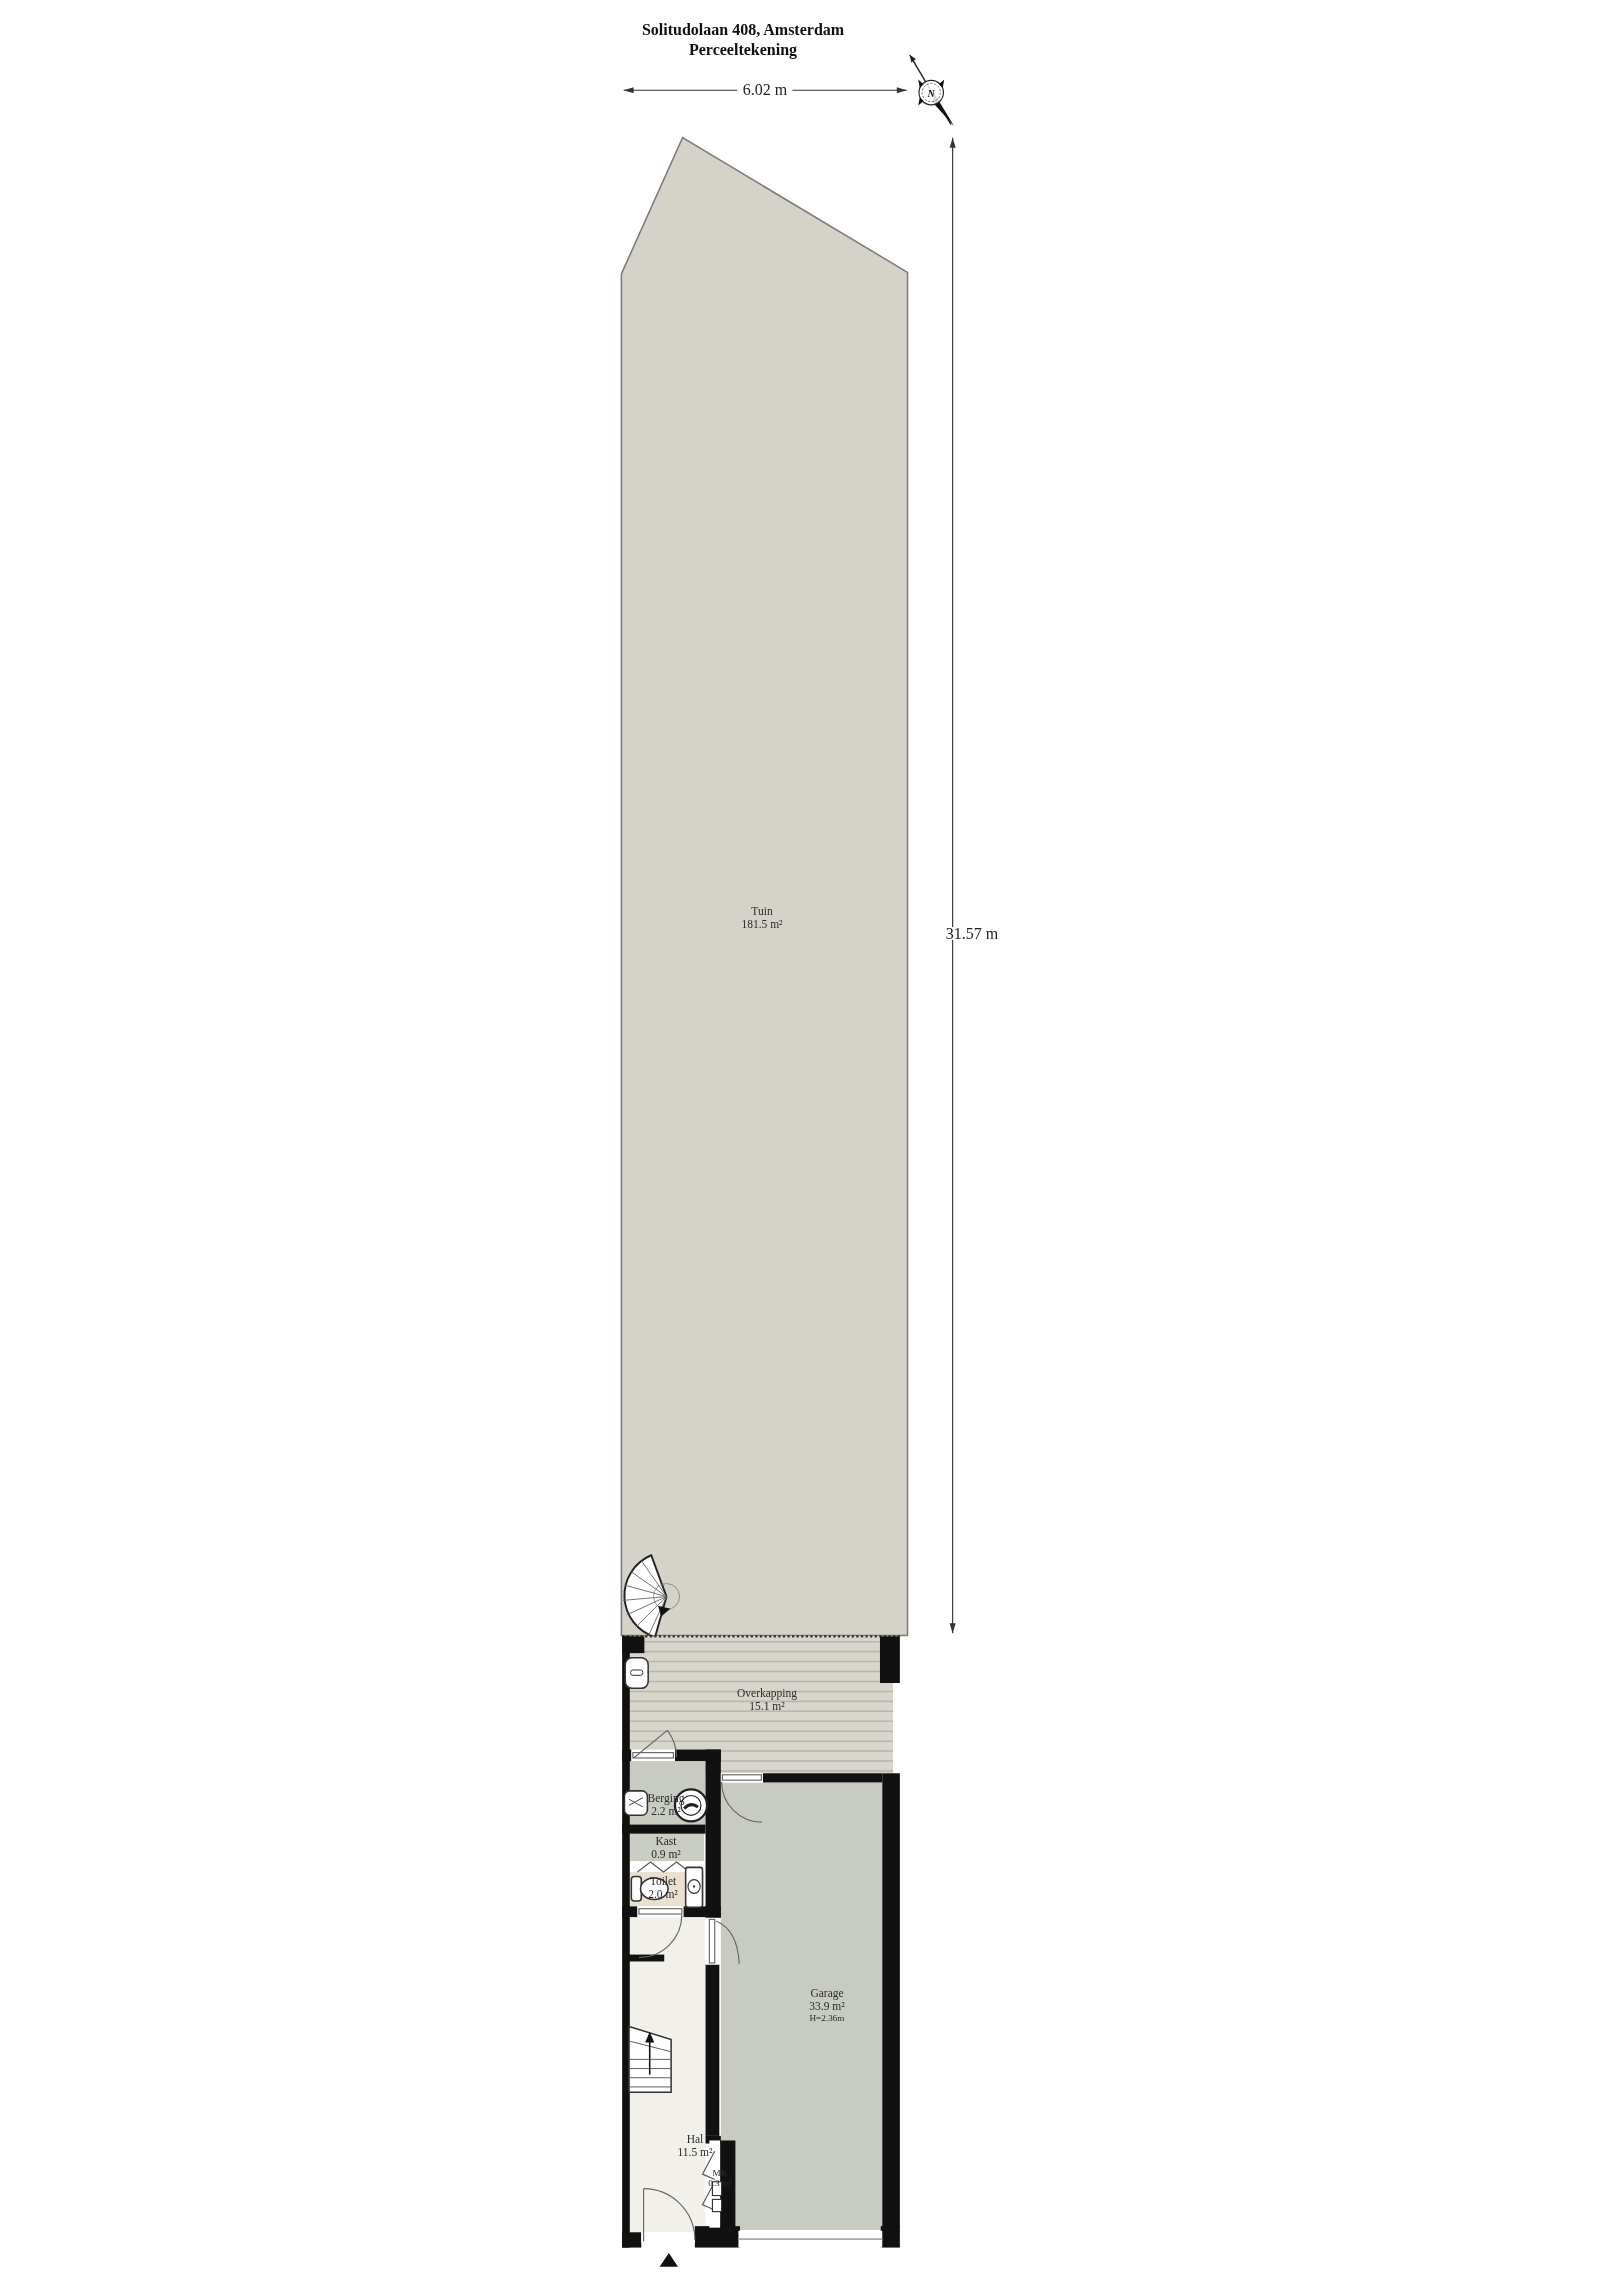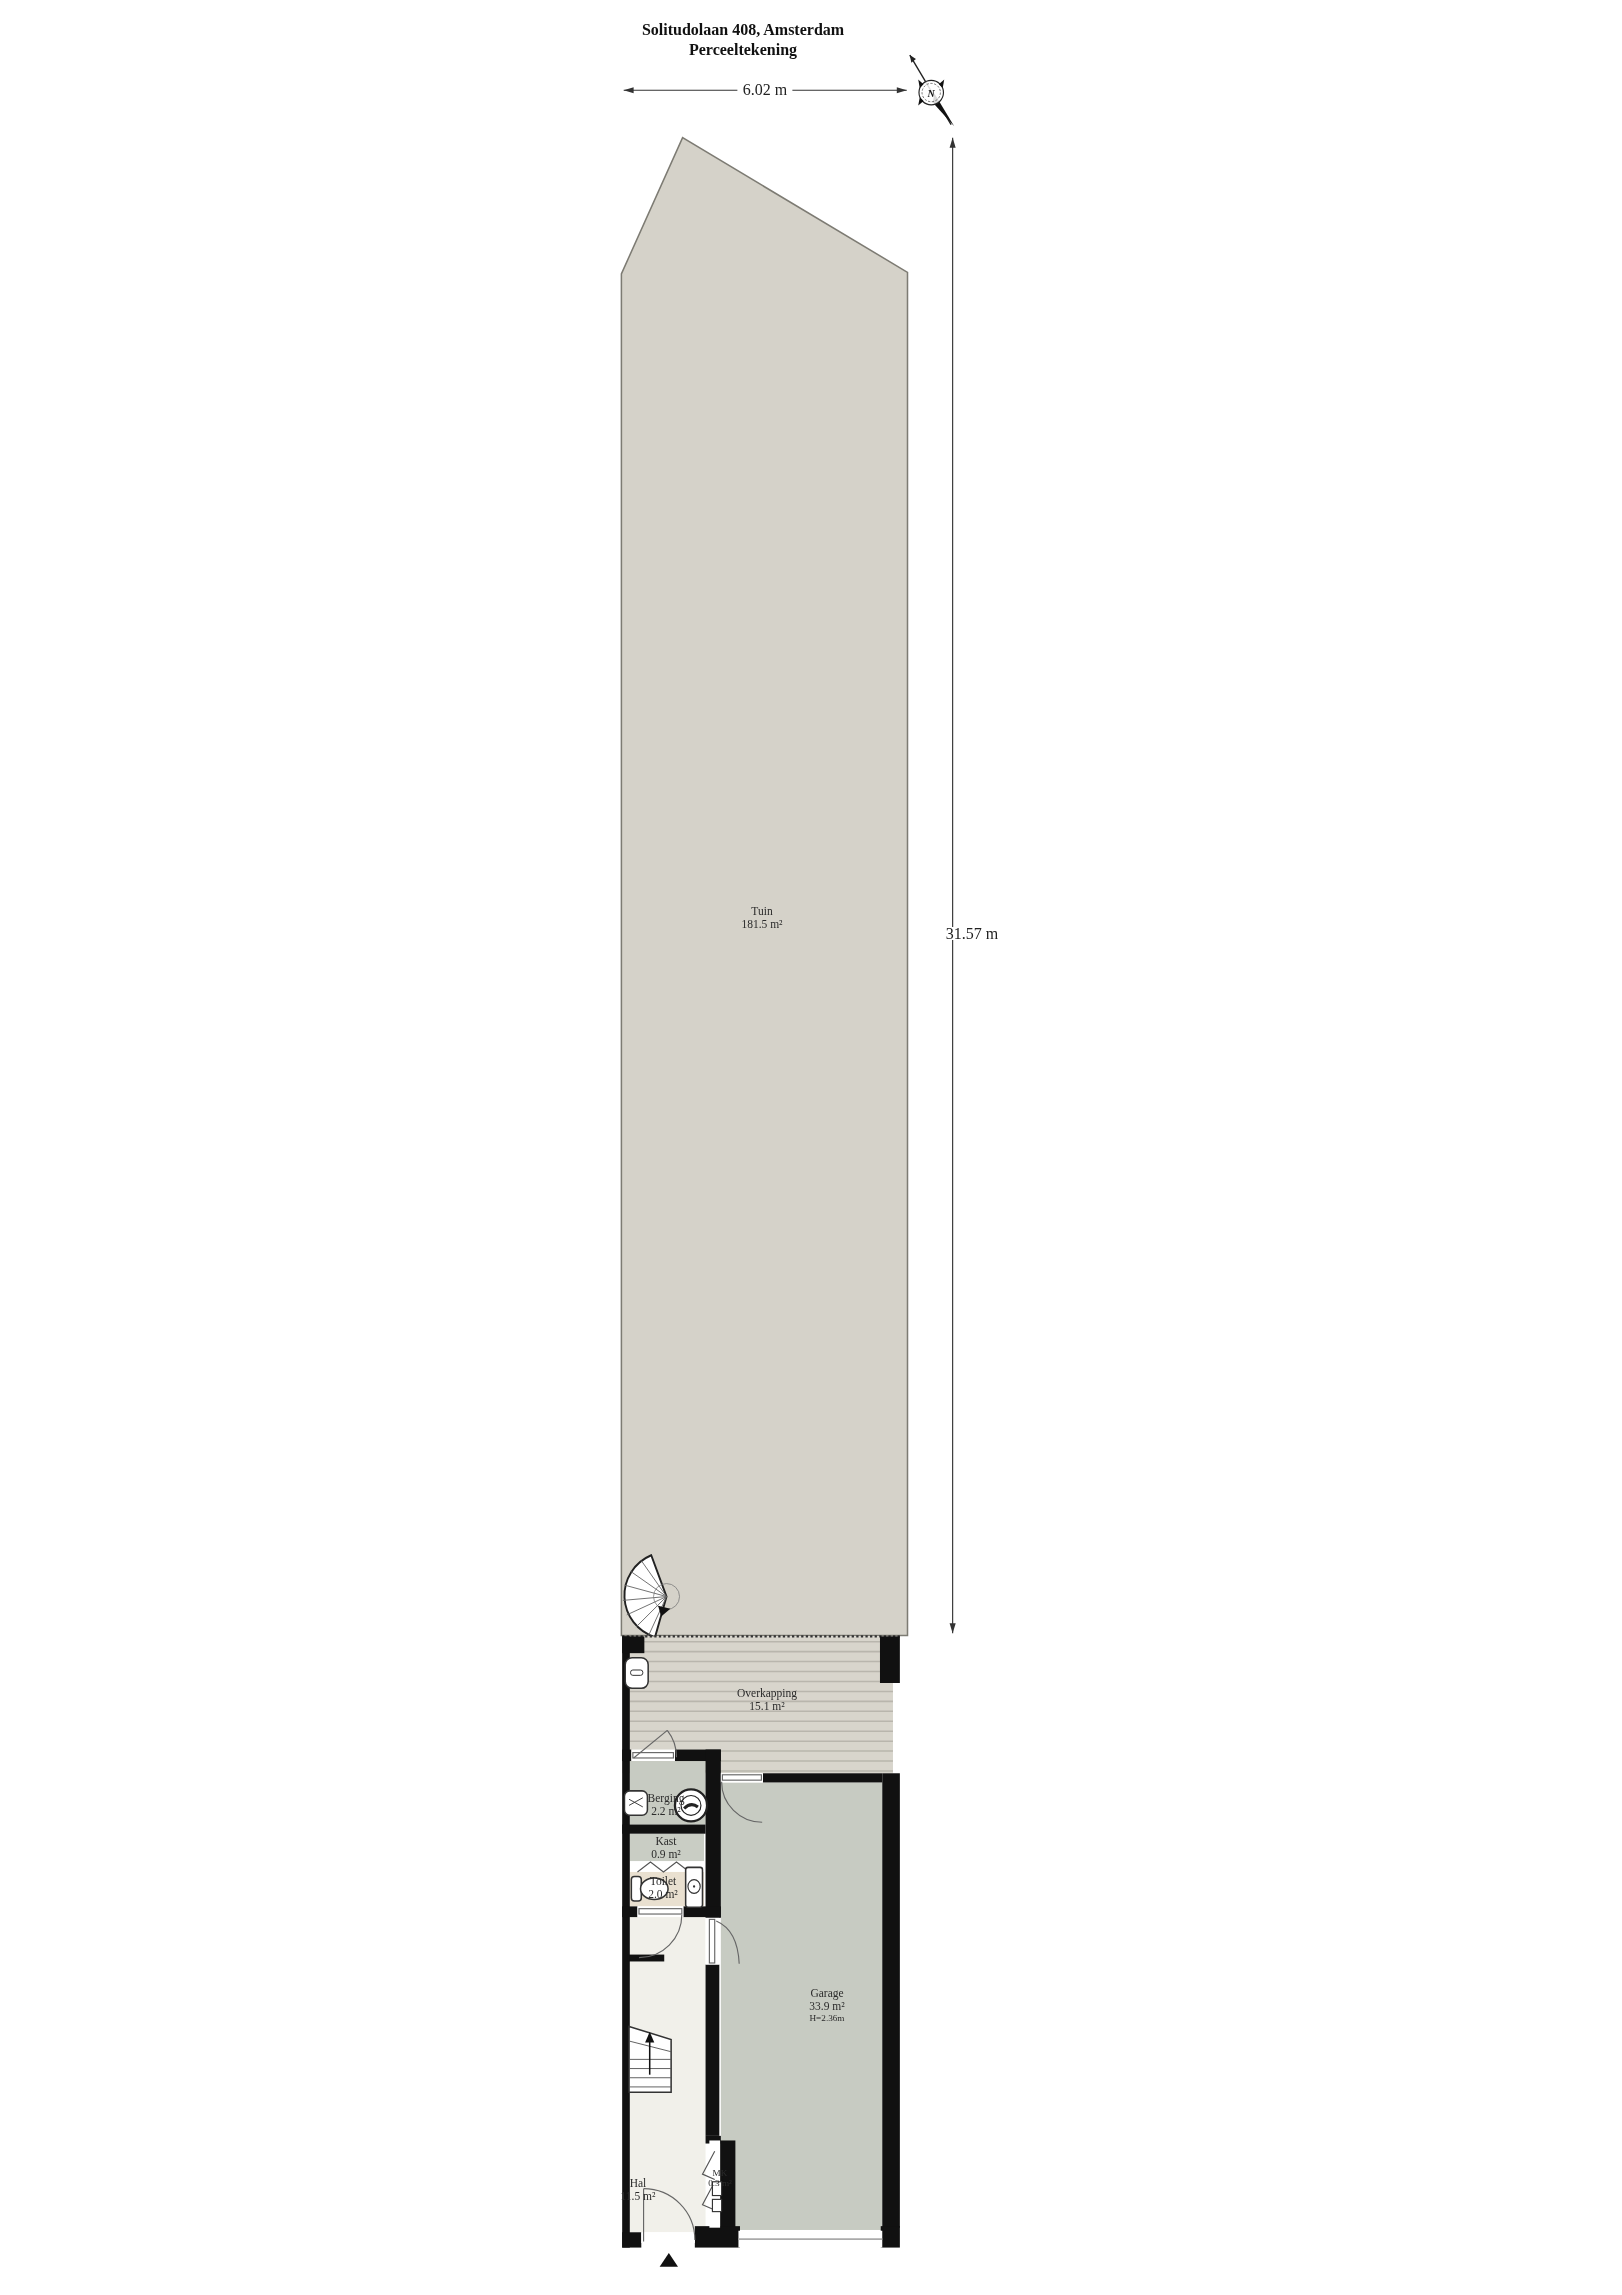--- a/index.html
+++ b/index.html
@@ -225,21 +225,21 @@
   <div>Toilet</div>
   <div>2.0 m²</div>
 </div>
 
 <div class="lbl" style="left:807px;top:1987px;margin-left:20px;">
   <div>Garage</div>
   <div>33.9 m²</div>
   <div class="lbl-sub">H=2.36m</div>
 </div>
 
-<div class="lbl" style="left:638px;top:2133px;margin-top:44px;">
+<div class="lbl" style="left:695px;top:2133px;">
   <div>Hal</div>
   <div>11.5 m²</div>
 </div>
 
 <div class="lbl lbl-mk" style="left:720px;top:2168px;">
   <div>MK</div>
   <div>0.3 m²</div>
 </div>
 
 </div>

